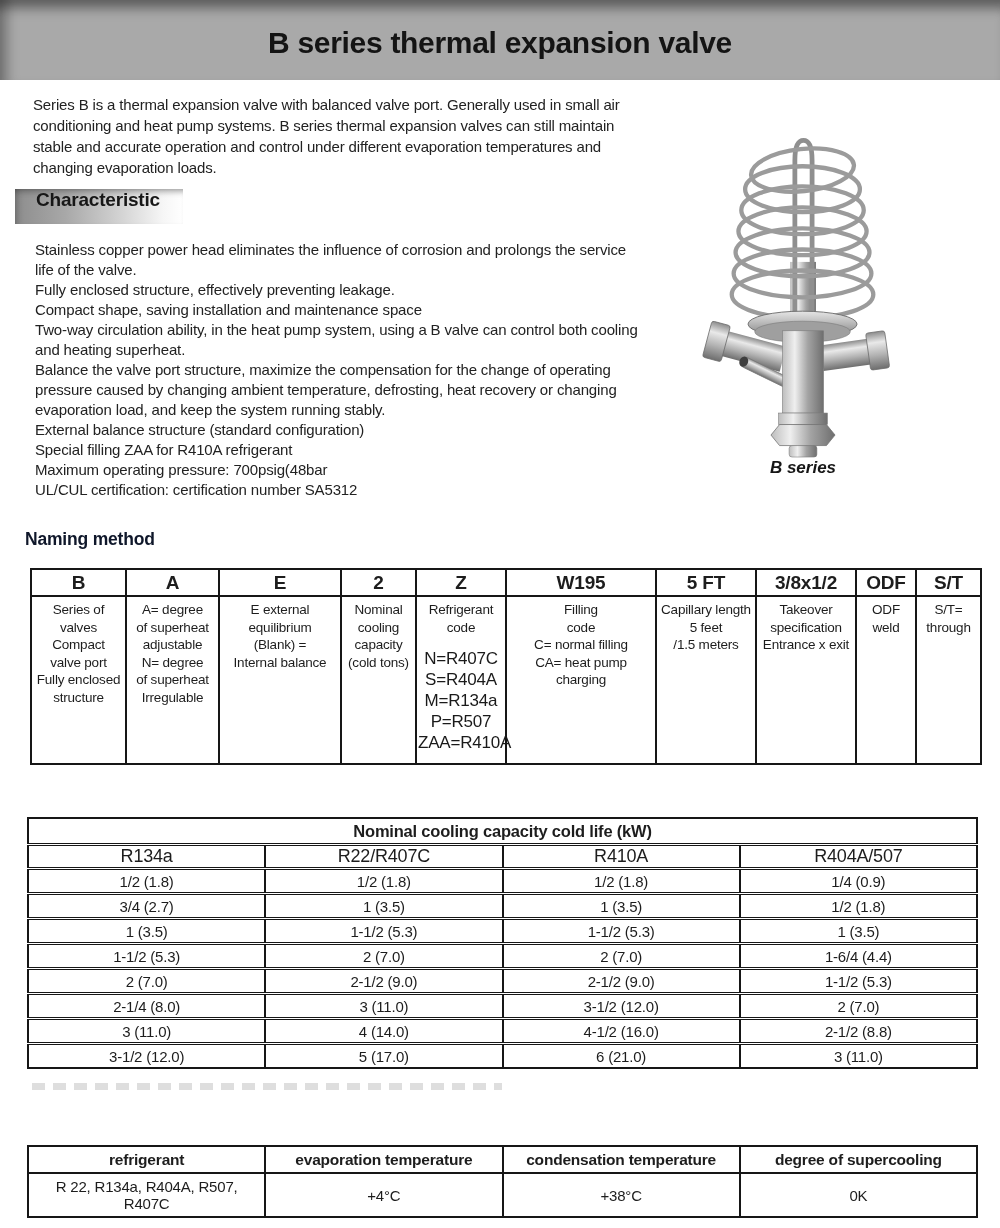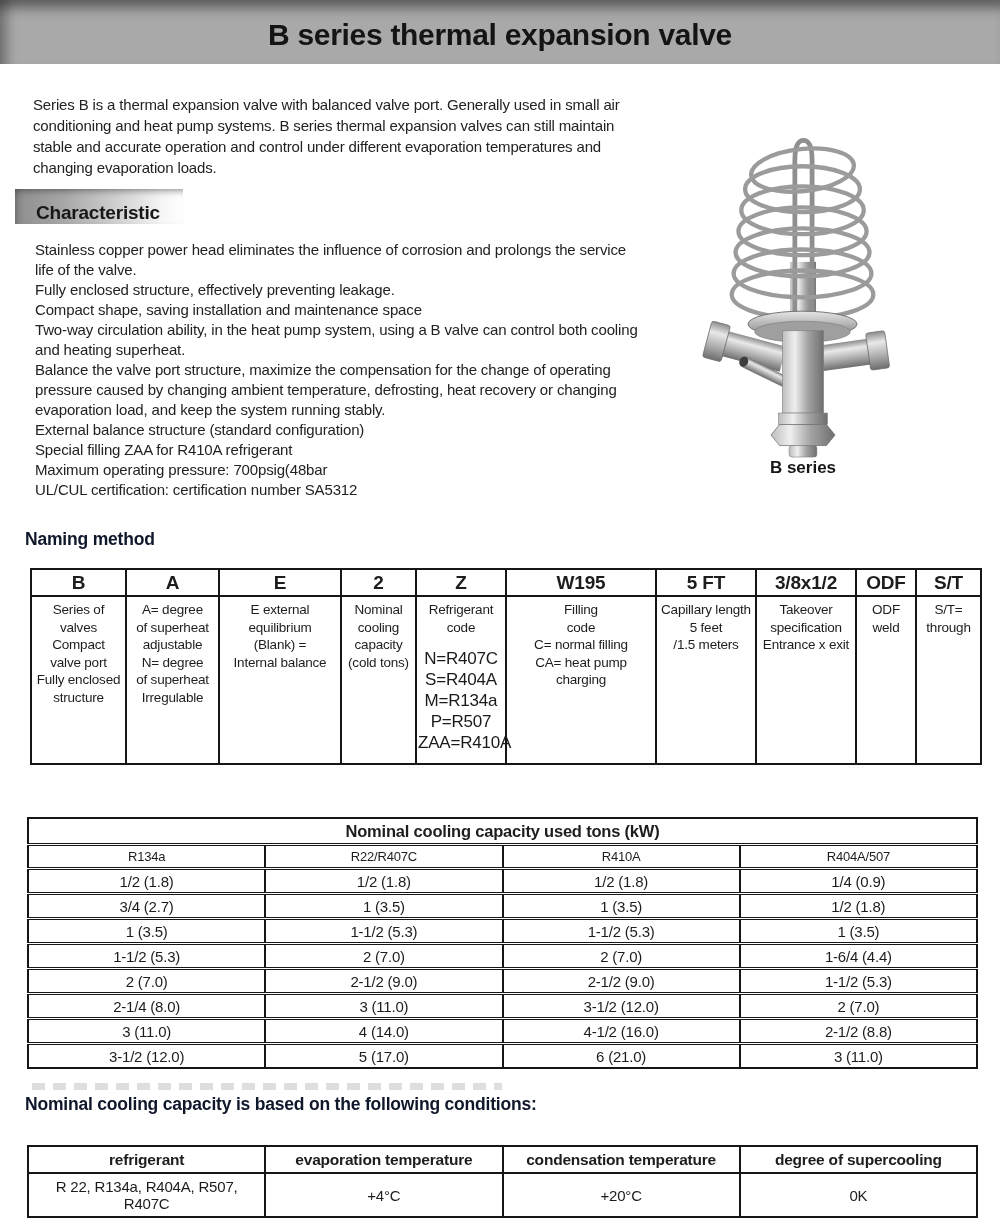--- a/index.html
+++ b/index.html
@@ -2,48 +2,48 @@
 <html><head>
 <meta charset="utf-8">
 <style>
   html,body{margin:0;padding:0;background:#ffffff;}
   #page{
     position:relative;width:1000px;height:1228px;background:#ffffff;overflow:hidden;
     font-family:"Liberation Sans",sans-serif;color:#1d1d1d;
   }
   
   #banner{
-    position:absolute;left:0;top:0;width:1000px;height:64px;background:#a9a9a9;
+    position:absolute;left:0;top:0;width:1000px;height:80px;background:#a9a9a9;
     box-shadow:inset 0 16px 12px -8px rgba(35,35,35,.55), inset 16px 0 12px -9px rgba(35,35,35,.40);
     display:flex;align-items:center;justify-content:center;
   }
   #banner .title{font-size:30px;font-weight:bold;color:#141414;letter-spacing:-.3px;padding-top:6px;}
   
   #intro{
     position:absolute;left:33px;top:94px;width:612px;
     font-size:15px;line-height:21px;letter-spacing:-.15px;color:#222;
   }
   
   #char-badge{
     position:absolute;left:15px;top:189px;width:168px;height:35px;
     background:linear-gradient(90deg,#8d8d8d 0%,#a8a8a8 30%,#d6d6d6 65%,#f6f6f6 88%,#ffffff 100%);
     box-shadow:inset 0 7px 6px -5px rgba(30,30,30,.45), inset 7px 0 6px -5px rgba(30,30,30,.30);
-    display:flex;align-items:flex-end;
+    display:flex;align-items:flex-start;
   }
   #char-badge .badge-label{font-size:19px;font-weight:bold;color:#171717;padding-left:21px;letter-spacing:-.2px;}
   #char-list{
     position:absolute;left:35px;top:240px;width:612px;
     font-size:15px;line-height:20px;letter-spacing:-.15px;color:#222;
   }
   .char-item{margin:0;}
   
   #figure{position:absolute;left:692px;top:128px;width:222px;height:330px;}
   #figure-caption{
     position:absolute;left:692px;top:458px;width:222px;text-align:center;
-    font-size:17px;font-weight:bold;color:#161616;
+    font-size:17px;font-weight:bold;color:#161616;font-style:italic;
   }
   
   .section-heading{position:absolute;font-size:17.5px;font-weight:bold;color:#0f172a;letter-spacing:-.2px;}
   #naming-heading{left:25px;top:529px;}
   #conditions-heading{left:25px;top:1094px;}
   
   table{border-collapse:collapse;table-layout:fixed;background:#fff;}
   
   #naming-table{position:absolute;left:30px;top:568px;width:950px;}
   #naming-table th{
@@ -55,21 +55,21 @@
     font-size:13.5px;line-height:17.5px;padding:4px 1px 4px 1px;height:158px;letter-spacing:-.2px;
   }
   .refrigerant-codes{margin-top:12px;font-size:17px;line-height:21px;letter-spacing:-.2px;color:#1a1a1a;}
   
   #capacity-table{position:absolute;left:27px;top:817px;width:951px;}
   #capacity-table td{
     border:2px solid #161616;border-top:3px double #161616;
     text-align:center;font-size:15px;padding:0;height:22px;letter-spacing:-.2px;
   }
   #capacity-table tr.cap-title-row td{border-top:2px solid #161616;font-size:16.5px;font-weight:bold;height:24px;}
-  #capacity-table tr.cap-header-row td{font-size:13px;height:21px;}
+  #capacity-table tr.cap-header-row td{font-size:18px;height:21px;}
   
   #conditions-table{position:absolute;left:27px;top:1145px;width:951px;}
   #conditions-table td{
     border:2px solid #161616;text-align:center;font-size:15px;letter-spacing:-.2px;padding:0;
   }
   #conditions-table tr.cond-header-row td{font-weight:bold;font-size:15.5px;height:25px;}
   #conditions-table tr.cond-data-row td{height:42px;}
   
   #ghost-line{
     position:absolute;left:32px;top:1083px;width:470px;height:7px;opacity:.28;filter:blur(.6px);
@@ -257,21 +257,21 @@
             <div>S/T=</div>
             <div>through</div>
           </td>
         </tr>
       </tbody>
   </table>
 
   <table id="capacity-table">
     <tbody>
       <tr class="cap-title-row">
-        <td colspan="4">Nominal cooling capacity used tons (kW)</td>
+        <td colspan="4">Nominal cooling capacity cold life (kW)</td>
       </tr>
     <tr class="cap-header-row">
           <td>R134a</td>
           <td>R22/R407C</td>
           <td>R410A</td>
           <td>R404A/507</td>
         </tr>
         <tr>
           <td>1/2 (1.8)</td>
           <td>1/2 (1.8)</td>
@@ -318,39 +318,38 @@
           <td>3-1/2 (12.0)</td>
           <td>5 (17.0)</td>
           <td>6 (21.0)</td>
           <td>3 (11.0)</td>
         </tr>
       </tbody>
   </table>
 
   <div id="ghost-line"></div>
 
-  <div id="conditions-heading" class="section-heading">Nominal cooling capacity is based on the following conditions:</div>
   <table id="conditions-table">
     <tbody>
         <tr class="cond-header-row">
           <td>refrigerant</td>
           <td>evaporation temperature</td>
           <td>condensation temperature</td>
           <td>degree of supercooling</td>
         </tr>
         <tr class="cond-data-row">
           <td>
             <div>R 22, R134a, R404A, R507,</div>
             <div>R407C</div>
           </td>
           <td>
             <div>+4°C</div>
           </td>
           <td>
-            <div>+20°C</div>
+            <div>+38°C</div>
           </td>
           <td>
             <div>0K</div>
           </td>
         </tr>
       </tbody>
   </table>
 
 </div>
 

